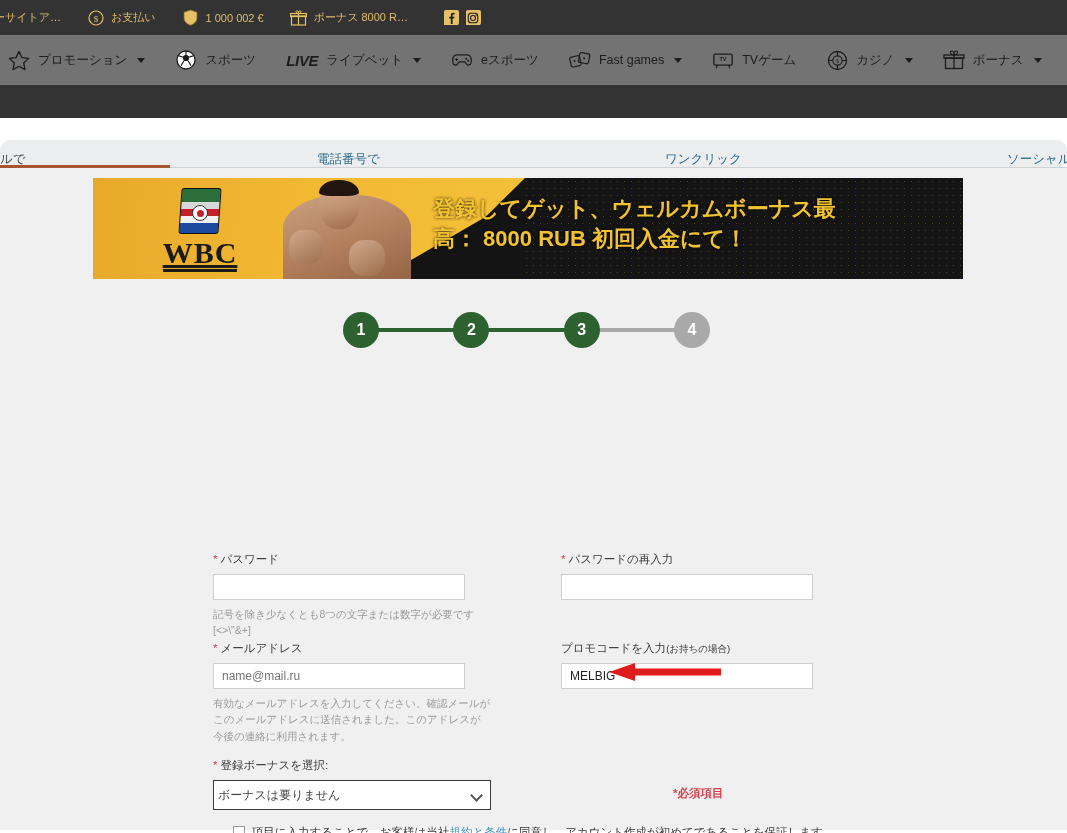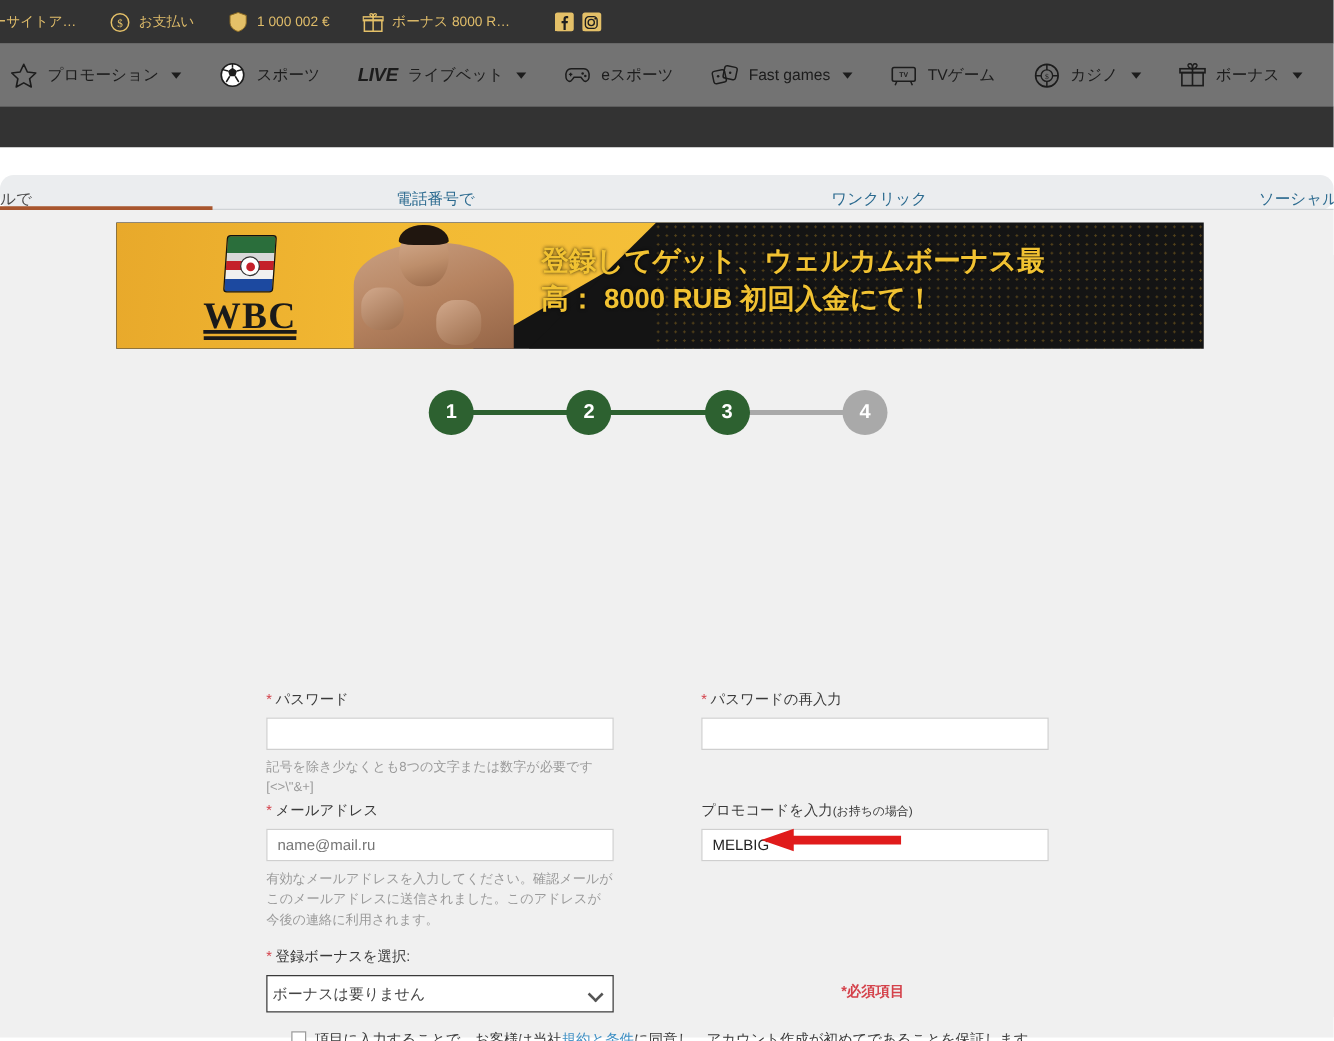--- a/index.html
+++ b/index.html
@@ -292,21 +292,21 @@
     left: 0; top: 190px;
     width: 100%;
   }
   .field-label {
     font-size: 11.5px;
     color: #3a3a3a;
     margin-bottom: 7px;
   }
   .req-star { color: #d4414a; margin-right: 3px; }
   .text-input {
-    width: 278px;
+    width: 252px;
     height: 26px;
     border: 1px solid #cfcfcf;
     background: #ffffff;
     font-size: 12px;
     color: #555;
     padding: 0 8px;
     outline: none;
     font-family: "Liberation Sans", sans-serif;
   }
   .hint {

